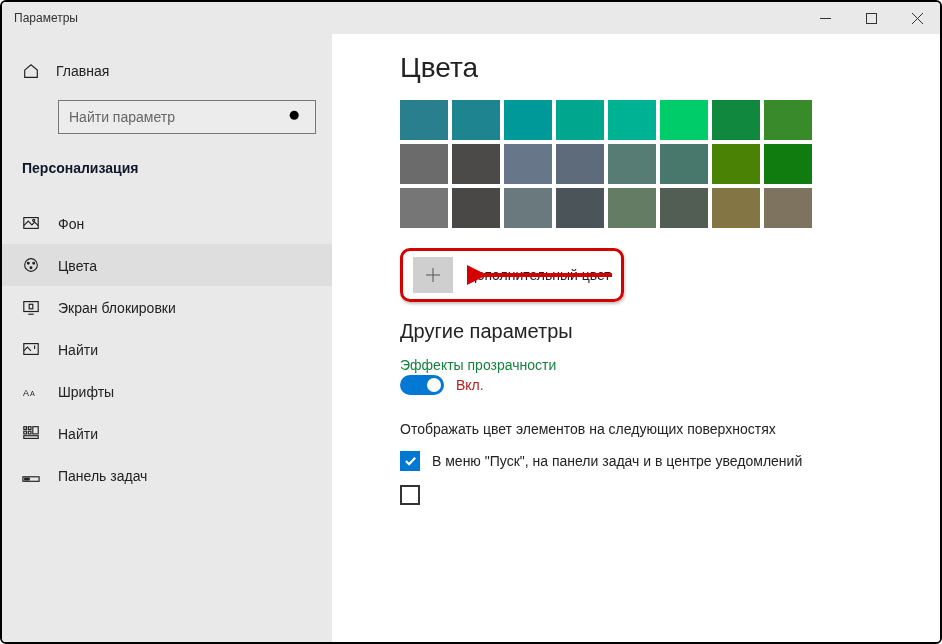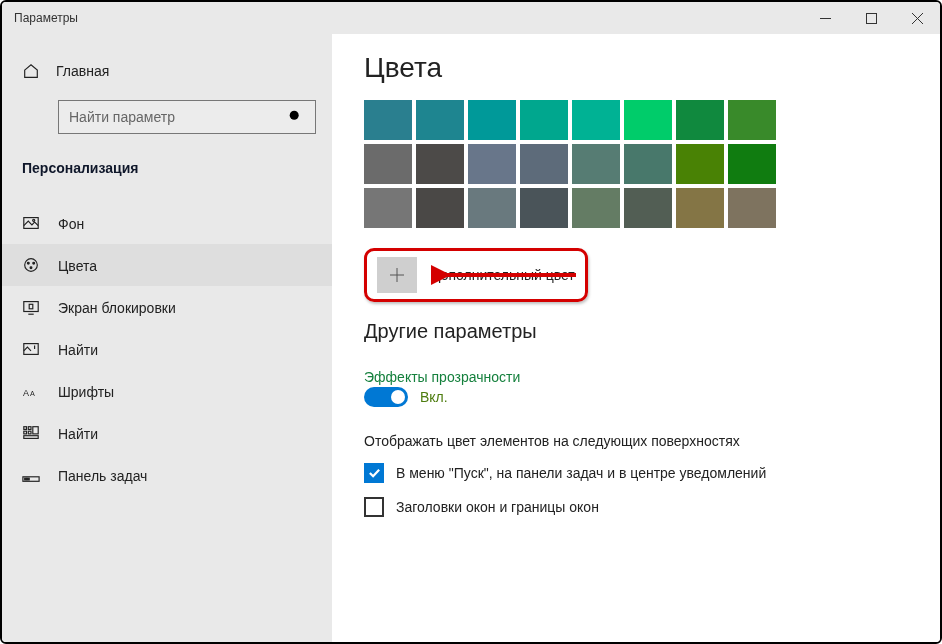--- a/index.html
+++ b/index.html
@@ -2,21 +2,21 @@
 <html><head>
 <meta charset="utf-8">
 <style>
 * { box-sizing: border-box; margin: 0; padding: 0; }
 body { font-family: "Segoe UI", Tahoma, sans-serif; background: #fff; width: 942px; height: 644px; overflow: hidden; border: 2px solid #000; border-radius: 6px; position: relative; }
 .titlebar { height: 32px; display: flex; align-items: center; padding: 0 0 0 12px; background: #e9e9e9; }
 .titlebar-title { font-size: 12px; color: #333; flex: 1; }
 .win-btns { display: flex; }
 .win-btn { width: 46px; height: 32px; display: flex; align-items: center; justify-content: center; color: #555; font-size: 14px; }
 .win-btn svg { width: 11px; height: 11px; stroke: #333; stroke-width: 1; fill: none; }
-.container { display: flex; height: calc(100% - 32px); }
+.container { display: flex; height: calc(100% - 32px); gap: 36px; }
 .sidebar { width: 330px; background: #e9e9e9; padding: 18px 0 0 0; }
 .nav-home { display: flex; align-items: center; gap: 16px; padding: 10px 18px 10px 20px; font-size: 14px; color: #222; }
 .nav-home .ic { width: 18px; height: 18px; display: inline-flex; align-items: center; justify-content: center; }
 .search-wrap { margin: 10px 16px 16px 16px; padding-left: 40px; }
 .search-box { display: flex; align-items: center; border: 1px solid #777; background: #ececec; height: 34px; padding: 0 10px; }
 .search-box input { flex: 1; border: none; background: transparent; outline: none; font-size: 14px; color: #555; }
 .search-box input::placeholder { color: #666; }
 .search-ic { width: 18px; display: flex; align-items: center; justify-content: center; }
 .section-title { font-size: 14px; font-weight: 600; color: #0f172a; padding: 10px 32px 16px 20px; }
 .nav-list { padding-top: 10px; }
@@ -27,26 +27,26 @@
 .main { flex: 1; background: #fff; padding: 18px 0 0 32px; overflow: hidden; }
 .page-title { font-size: 28px; font-weight: 300; color: #222; margin-bottom: 16px; }
 .swatches { display: flex; flex-direction: column; gap: 4px; margin-bottom: 20px; }
 .swatch-row { display: flex; gap: 4px; }
 .swatch { width: 48px; height: 40px; }
 .custom-color-wrap { border: 3px solid #d40000; border-radius: 10px; padding: 6px 10px; display: inline-flex; align-items: center; margin-bottom: 18px; position: relative; box-shadow: 1px 2px 3px rgba(0,0,0,0.25); }
 .plus-btn { width: 40px; height: 36px; background: #cfcfcf; display: flex; align-items: center; justify-content: center; margin-right: 14px; }
 .plus-btn svg { width: 16px; height: 16px; stroke: #555; stroke-width: 1; }
 .custom-color-label { font-size: 14px; color: #222; }
 .arrow-annotation { position: absolute; left: 64px; top: 50%; transform: translateY(-50%); pointer-events: none; }
-.sub-heading { font-size: 20px; font-weight: 400; color: #222; margin-bottom: 26px; }
+.sub-heading { font-size: 20px; font-weight: 400; color: #222; margin-bottom: 14px; }
 .option-label { font-size: 14px; color: #15803d; margin-bottom: 2px; }
 .toggle-row { display: flex; align-items: center; gap: 12px; margin-bottom: 26px; }
 .toggle { width: 44px; height: 20px; border-radius: 10px; background: #0078d4; position: relative; }
 .toggle::after { content: ""; position: absolute; right: 3px; top: 3px; width: 14px; height: 14px; border-radius: 50%; background: #fff; }
-.toggle-label { font-size: 14px; color: #4d7c0f; }
+.toggle-label { font-size: 14px; color: #b91c1c; }
 .surface-label { font-size: 14px; color: #222; margin-bottom: 14px; }
 .check-row { display: flex; align-items: center; gap: 12px; margin-bottom: 14px; }
 .checkbox { width: 20px; height: 20px; border: 2px solid #333; display: flex; align-items: center; justify-content: center; }
 .checkbox.checked { background: #0078d4; border-color: #0078d4; }
 .checkbox.checked svg { stroke: #fff; stroke-width: 2.4; fill: none; width: 13px; height: 12px; }
 .check-label { font-size: 14px; color: #222; }
 </style>
 </head>
 <body>
 
@@ -239,17 +239,16 @@
         <div class="check-row">
           <div class="checkbox checked">
             <svg viewBox="0 0 14 12">
               <polyline points="2,6 5.5,9.5 12,2.5"></polyline>
             </svg>
           </div>
           <span class="check-label">В меню "Пуск", на панели задач и в центре уведомлений</span>
         </div>
         <div class="check-row">
           <div class="checkbox"></div>
-          <span class="check-label">Заголовки окон и границы окон</span>
         </div>
       </div>
   </div>
 </div>
 
 </body></html>

